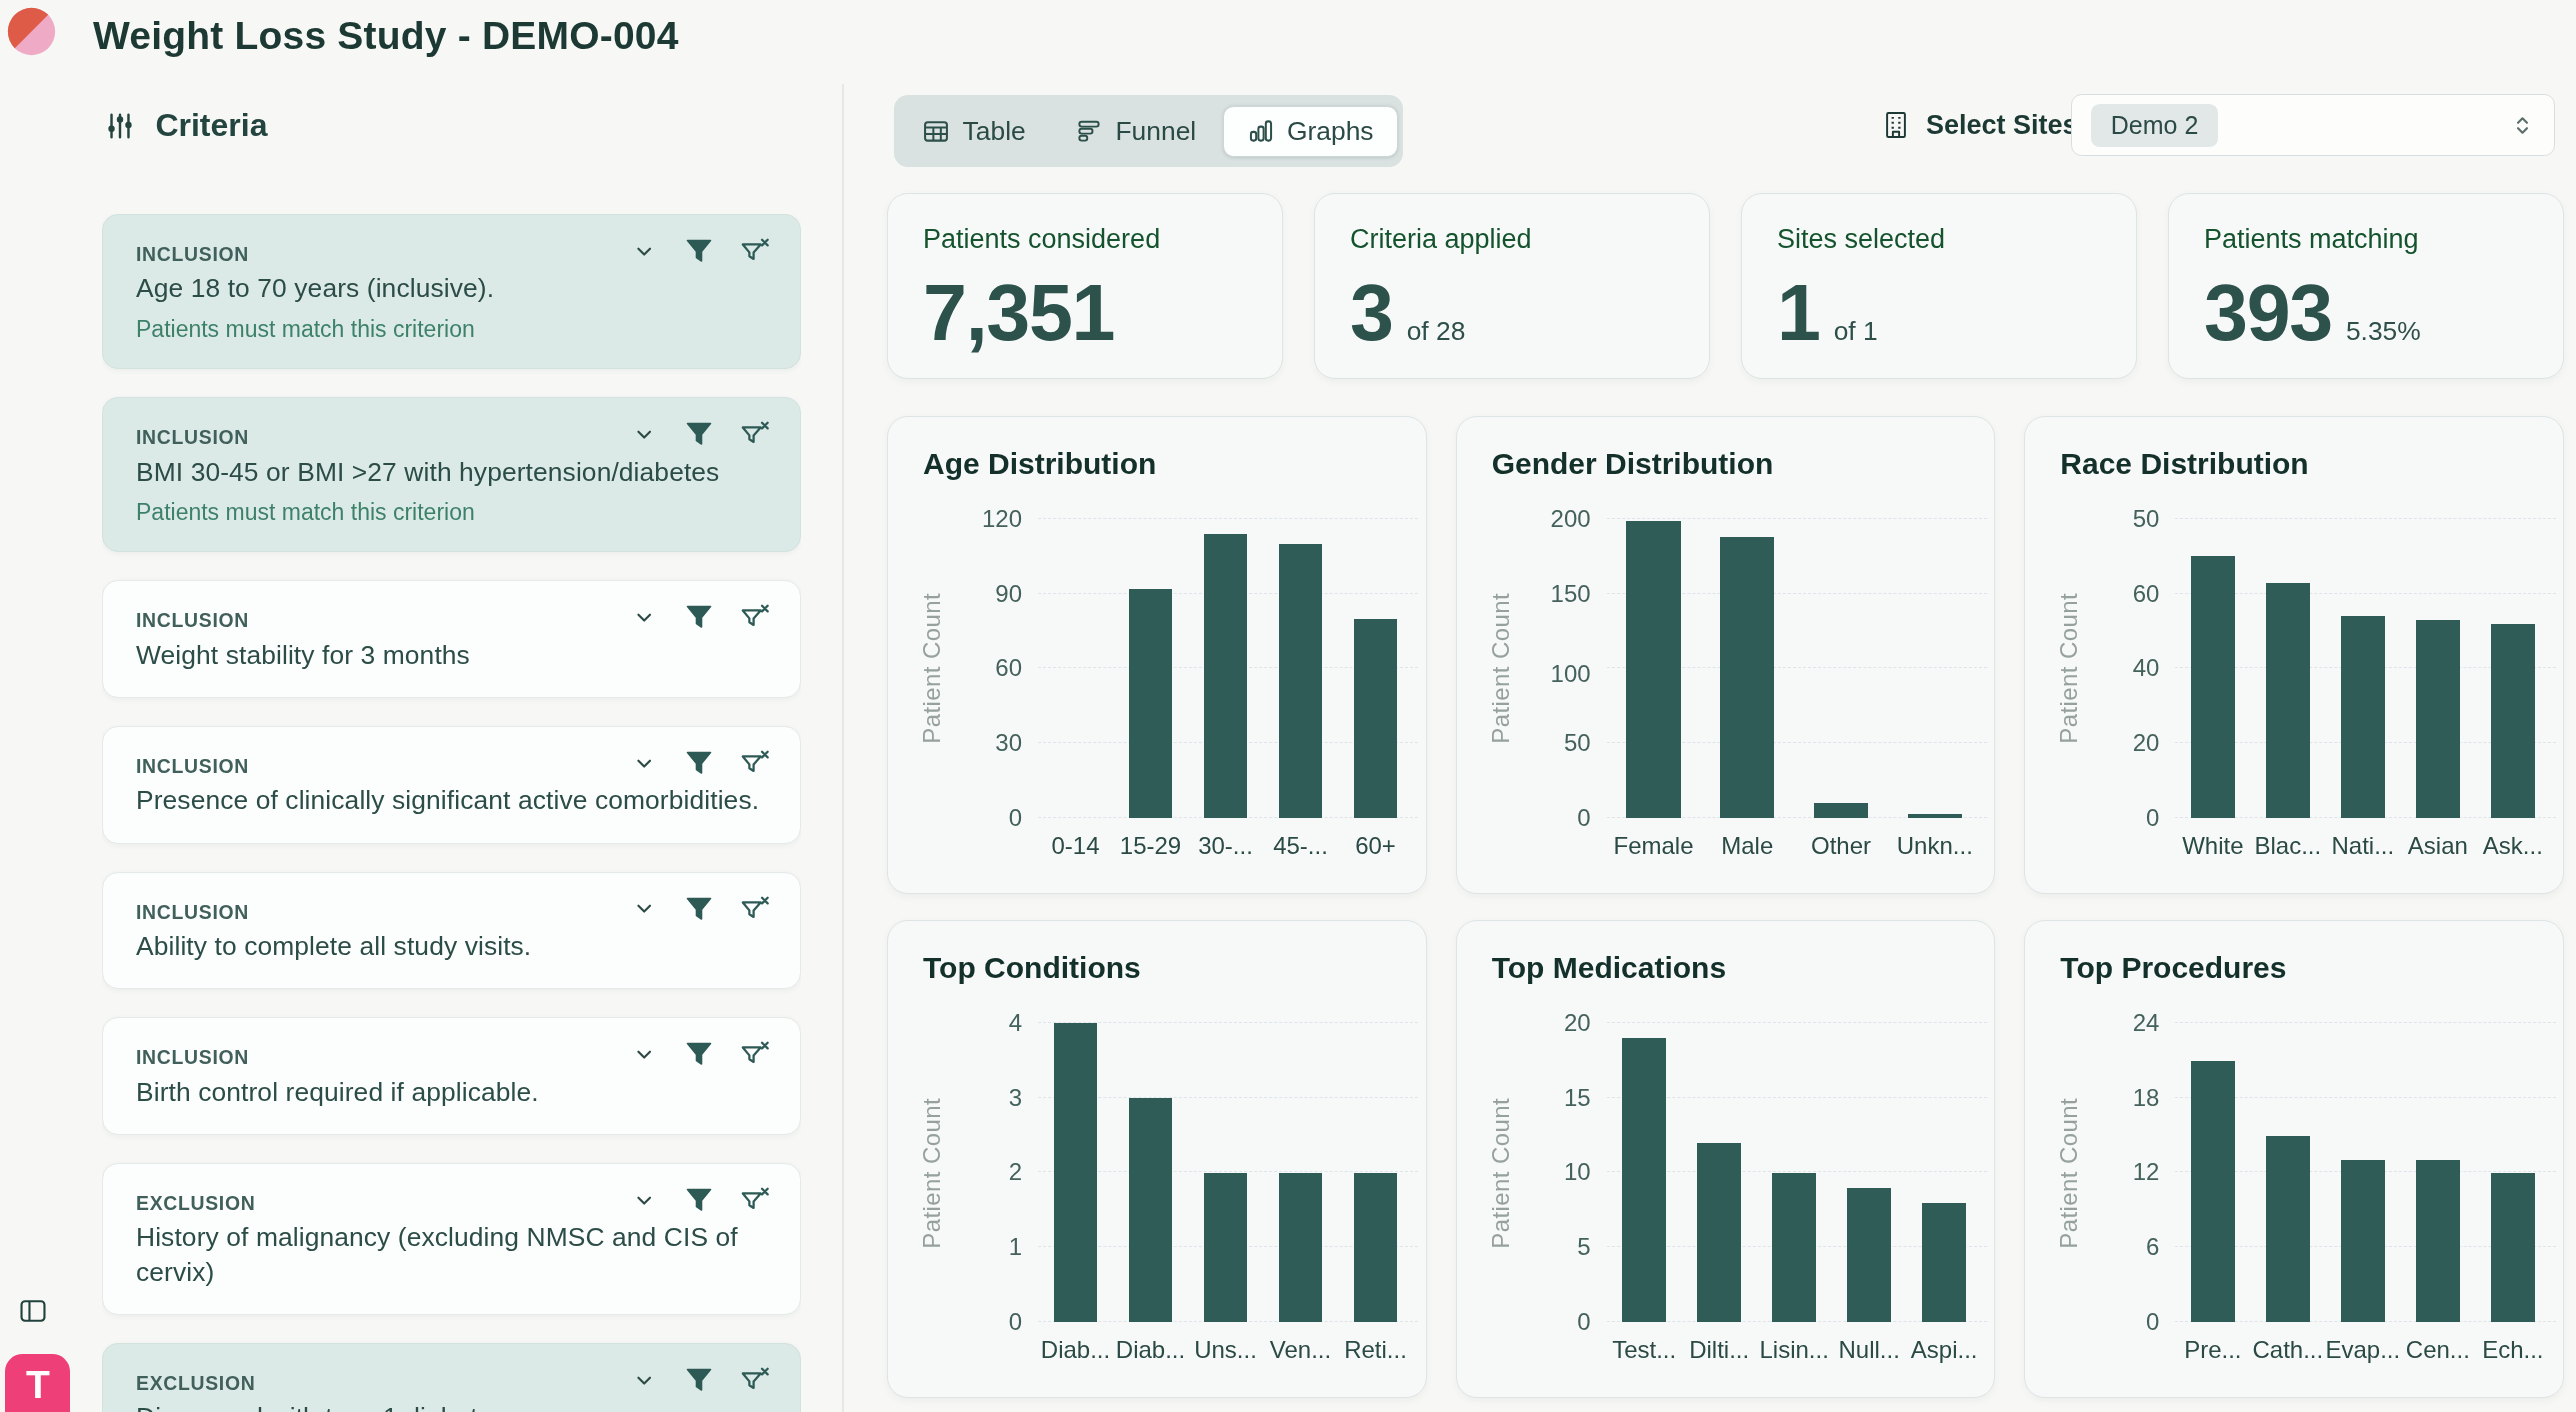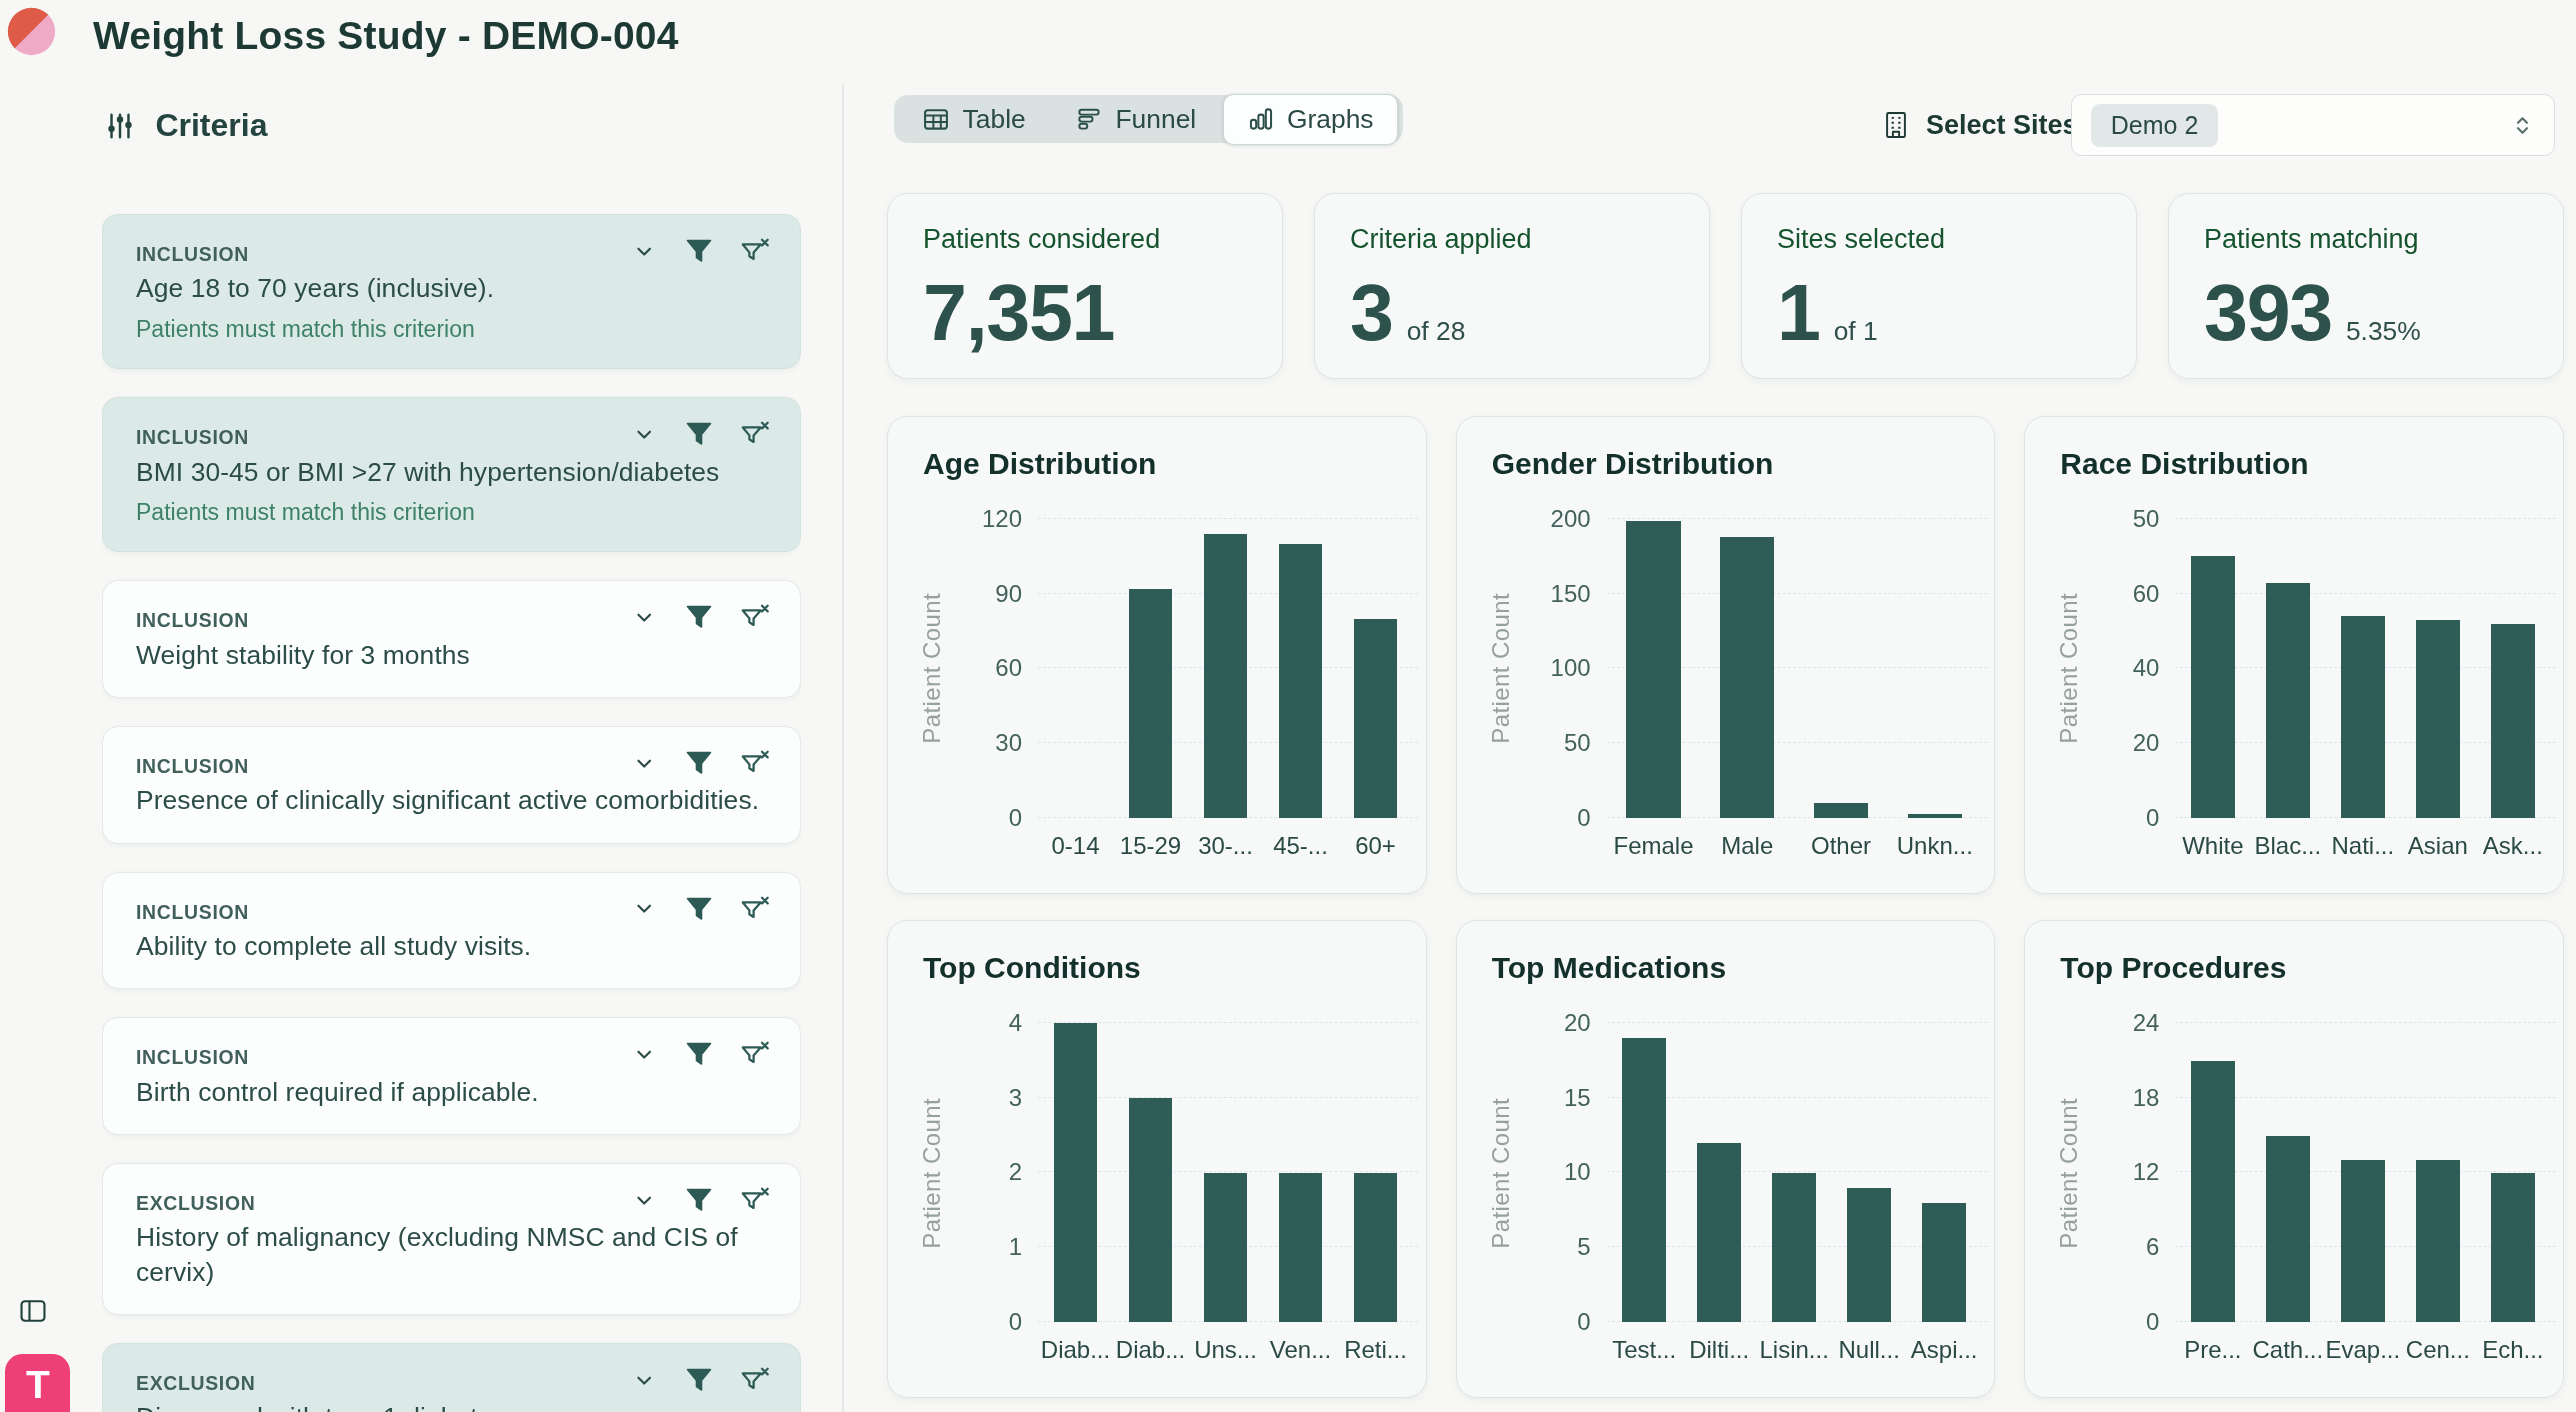--- a/index.html
+++ b/index.html
@@ -23,21 +23,21 @@
   .crit-icons{display:flex;align-items:center;gap:26.4px;color:#2d5a55;}
   .crit-title{font-size:26.4px;font-weight:500;color:#2b4c47;line-height:1.3;margin-top:5.3px;letter-spacing:0.1px;}
   .crit-sub{font-size:23px;color:#3e8169;margin-top:10.6px;}
   .crit-card.active .i-funnel-x{display:none;}
   .crit-card:not(.active) .i-funnel-fill{display:none;}
   .panel-toggle{position:absolute;left:17.6px;top:1296px;color:#20413c;}
   .avatar{position:absolute;left:5.3px;top:1354px;width:65px;height:74px;border-radius:17.6px;background:#ee3f78;
     color:#fff;display:flex;align-items:center;justify-content:center;font-size:39px;font-weight:600;}
 
   
-  .tabs{position:absolute;left:894px;top:95px;height:48px;background:#d9e2e0;border-radius:14px;
+  .tabs{position:absolute;left:894px;top:95px;height:72px;background:#d9e2e0;border-radius:14px;
     display:flex;align-items:center;padding:4.4px 5.3px;box-sizing:border-box;gap:3.5px;}
   .tab{display:flex;align-items:center;gap:12.3px;padding:0 23px;height:49px;border-radius:10.6px;
     font-size:26.4px;font-weight:500;color:#2b4a45;}
   .tab.active{background:#fdfefe;border:0.9px solid #ccd7d5;box-shadow:0 0.9px 3.5px rgba(30,50,50,.15);}
   .tab .ticon{display:flex;align-items:center;color:#2d4f4a;}
   .sites-label{position:absolute;left:1880px;top:109px;display:flex;gap:14px;align-items:center;
     font-size:27px;font-weight:600;color:#1d3934;}
   .site-select{position:absolute;left:2071px;top:94px;width:484px;height:62px;background:#fdfdfc;
     border:1.8px solid #d8dee0;border-radius:10.6px;display:flex;align-items:center;justify-content:space-between;
     padding:0 19.4px;box-sizing:border-box;}
@@ -440,21 +440,21 @@
       <div class="chart-title">Gender Distribution</div>
       <div class="plot-area">
         <div class="ylab">
           <span>Patient Count</span>
         </div>
       <div class="gridline" style="bottom: 0px;"></div>
         <div class="ytick" style="bottom: 0px;">0</div>
         <div class="gridline" style="bottom: 75px;"></div>
         <div class="ytick" style="bottom: 75px;">50</div>
         <div class="gridline" style="bottom: 150px;"></div>
-        <div class="ytick" style="bottom: 150px;">100</div>
+        <div class="ytick" style="bottom: 144px;">100</div>
         <div class="gridline" style="bottom: 224px;"></div>
         <div class="ytick" style="bottom: 224px;">150</div>
         <div class="gridline" style="bottom: 299px;"></div>
         <div class="ytick" style="bottom: 299px; margin-left: 8px;">200</div>
         <div class="bars">
           <div class="slot">
             <div class="bar" style="height: 99.5%; background: rgb(47, 92, 87);"></div>
           </div>
           <div class="slot">
             <div class="bar" style="height: 94%; background: rgb(47, 92, 87);"></div>

